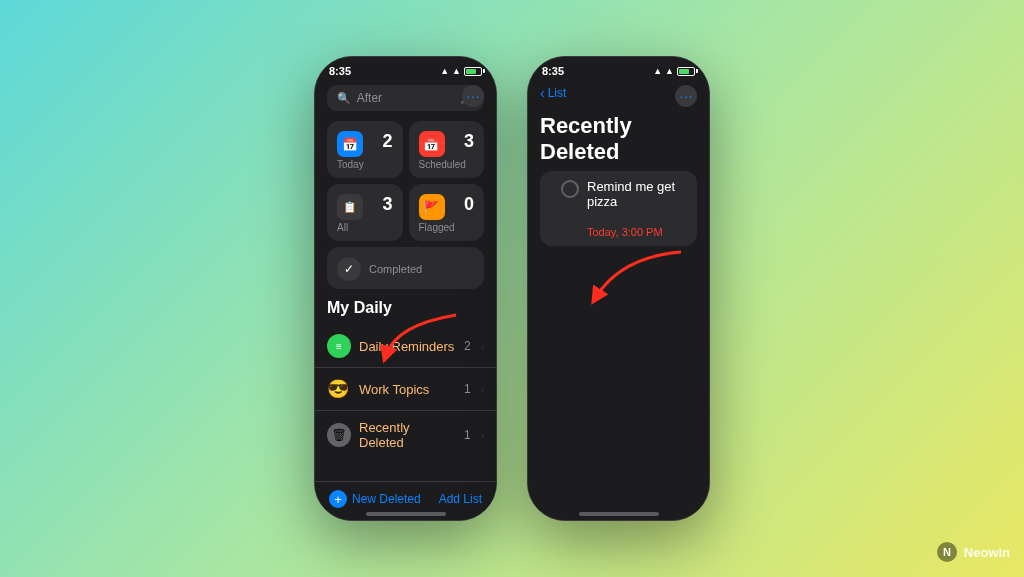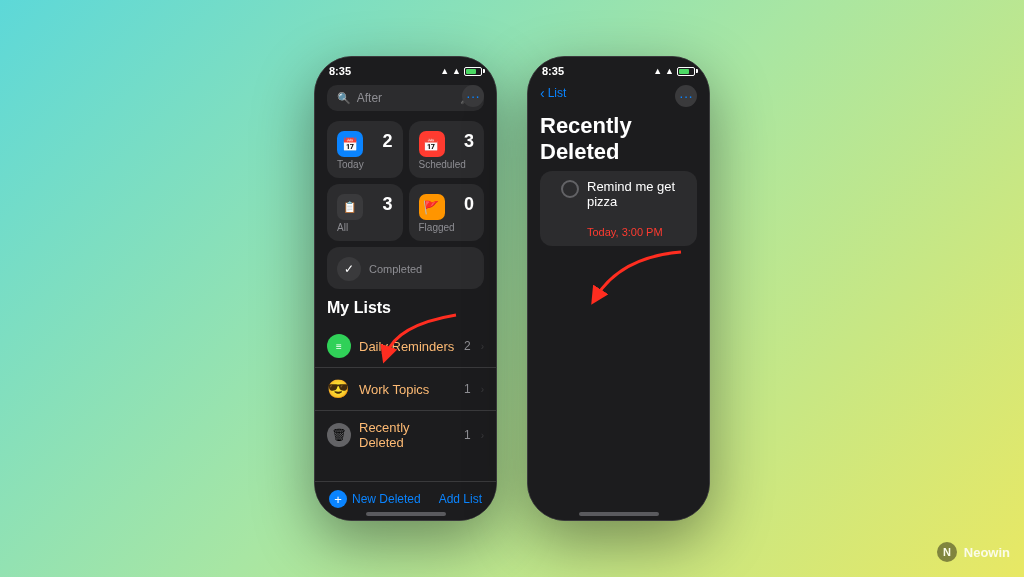--- a/index.html
+++ b/index.html
@@ -370,21 +370,21 @@
           <span class="stat-count">0</span>
           <div class="stat-label">Flagged</div>
         </div>
       </div>
 
       <div class="completed-card">
         <div class="check-circle">✓</div>
         <span class="completed-label">Completed</span>
       </div>
 
-      <div class="section-header">My Lists</div>
+      <div class="section-header">My Daily</div>
 
       <div>
 
         <div class="list-item">
           <div class="list-icon green">
             <span style="color:white; font-size:10px;">≡</span>
           </div>
           <span class="list-name">Daily Reminders</span>
           <span class="list-count">2</span>
           <span class="list-chevron">›</span>

